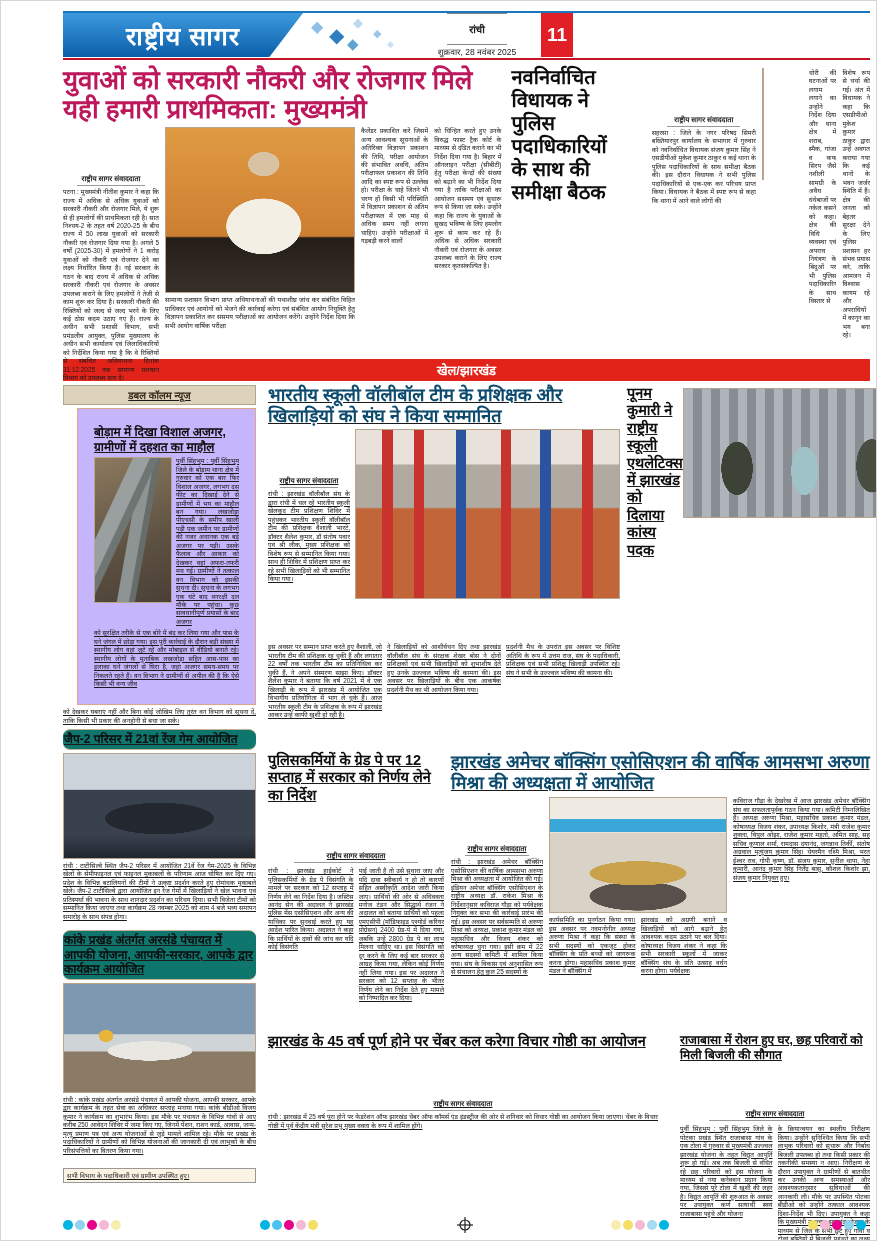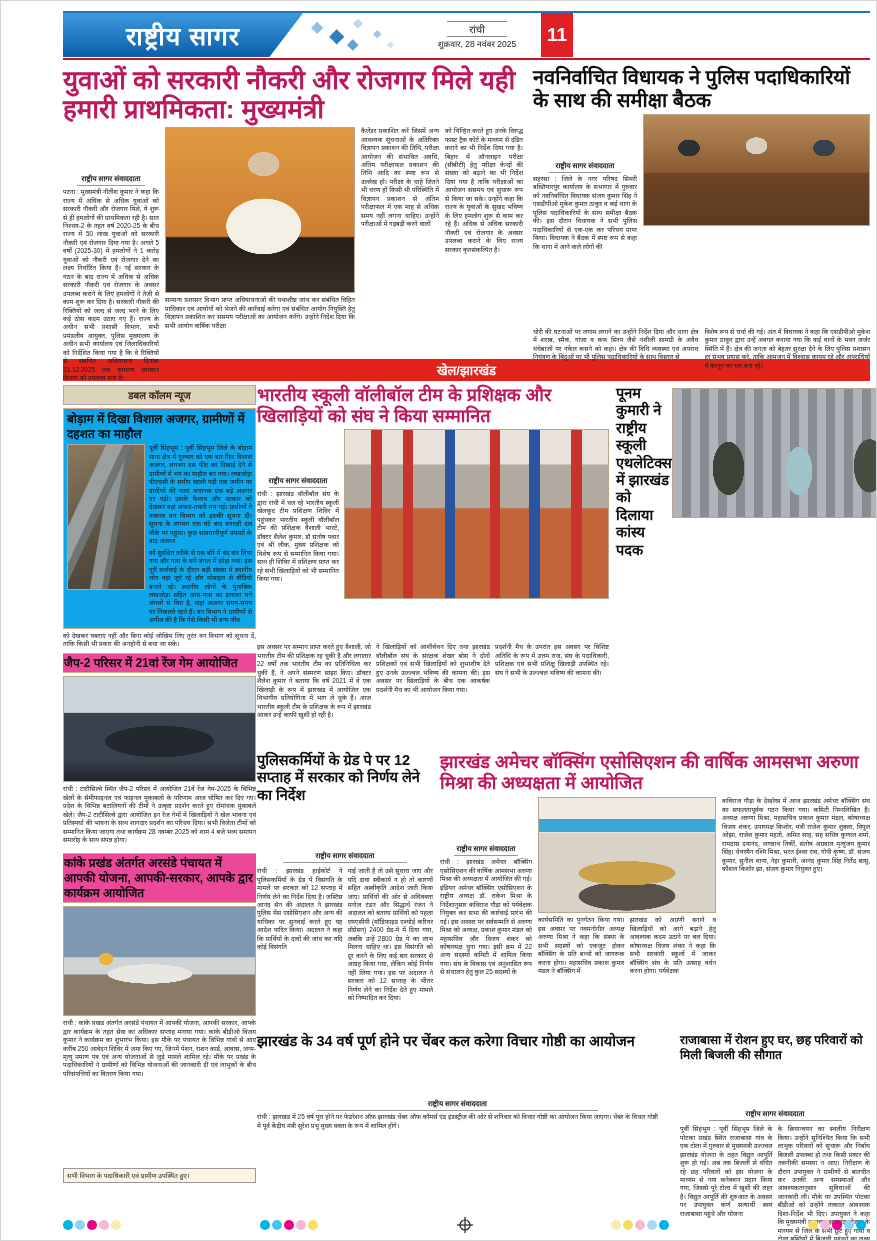--- a/index.html
+++ b/index.html
@@ -18,74 +18,74 @@
   .mh-diamonds span { position:absolute; color:#2f7fc0; }
   .mh-diamonds span:nth-child(1){ left:8px; top:4px;  font-size:16px; color:#8fc0e6;}
   .mh-diamonds span:nth-child(2){ left:26px; top:10px; font-size:20px; color:#2f7fc0;}
   .mh-diamonds span:nth-child(3){ left:50px; top:2px;  font-size:13px; color:#bcd9ee;}
   .mh-diamonds span:nth-child(4){ left:44px; top:22px; font-size:15px; color:#5ea3d4;}
   .mh-diamonds span:nth-child(5){ left:70px; top:14px; font-size:11px; color:#9cc8e8;}
   .mh-diamonds span:nth-child(6){ left:84px; top:26px; font-size:9px;  color:#c9e1f2;}
   .mh-center { flex:1; display:flex; align-items:center; justify-content:center;
     font-size:27px; font-weight:800; color:#111; }
   .mh-right { width:128px; display:flex; flex-direction:column; align-items:center; justify-content:center; }
-  .mh-city { font-size:10px; font-weight:normal; border-top:1px solid #888; border-bottom:1px solid #888; padding:0 22px; }
+  .mh-city { font-size:10px; font-weight:bold; border-top:1px solid #888; border-bottom:1px solid #888; padding:8px 22px; }
   .mh-date { font-size:8.5px; margin-top:1px; }
   .mh-page { width:32px; background:#e01f26; color:#fff; font-size:19px; font-weight:800;
     display:flex; align-items:center; justify-content:center; }
   .web-strip { height:14px; background:linear-gradient(180deg,#2f8fd4,#0c62ab); color:#fff;
     font-size:9px; font-weight:bold; display:flex; align-items:center; justify-content:flex-end; padding-right:4px; }
   .red-rule { height:2px; background:#c41325; margin-top:1px; }
   
   .byline { text-align:center; font-weight:bold; font-size:7.2px; padding:2px 0; color:#222;margin-top:44px; }
   .byline:after { content:""; display:block; width:70%; margin:2px auto 0; border-bottom:1px solid #999; }
   .bt { font-size:6.4px; line-height:1.32; text-align:justify; overflow:hidden; color:#1c1c1c; }
   .h-xl { font-size:26px; line-height:1.12; font-weight:800; color:#be185d; }
   .h-lg { font-size:20px; line-height:1.15; font-weight:800; color:#0d0d0d; }
-  .h-md { font-size:18px; line-height:1.18; font-weight:800; color:#be185d; }
+  .h-md { font-size:18px; line-height:1.18; font-weight:800; color:#0c4a6e; }
   .h-sm { font-size:14.5px; line-height:1.2; font-weight:800; color:#0d0d0d; }
   .h-xs { font-size:12px; line-height:1.22; font-weight:800; color:#0d0d0d; }
   .ph { border:1px solid #b9a58e; overflow:hidden; flex:none; }
   
   .top-row { display:flex; gap:10px; margin-top:6px; height:288px; }
   .art-cm { width:460px; display:flex; flex-direction:column; }
   .cm-body { display:flex; gap:6px; margin-top:3px; flex:1; }
   .cm-c1 { width:96px; display:flex; flex-direction:column; }
   .cm-mid { width:190px; display:flex; flex-direction:column; }
   .ph-cm { height:166px; background:
       radial-gradient(ellipse 26px 20px at 52% 22%, #d9c2a4 0 60%, transparent 61%),
       radial-gradient(ellipse 62px 46px at 52% 60%, #f3efe4 0 60%, transparent 61%),
       linear-gradient(180deg,#e09a43 0%,#cd7f31 66%,#241d18 67%,#37302a 100%); }
   .cm-c3,.cm-c4 { flex:1; }
-  .art-meeting { flex:1; display:flex; flex-direction:column; }
+  .art-meeting { flex:1; display:flex; flex-direction:row;gap:45px; }
   .meet-top { display:flex; gap:6px; margin-top:2px; }
   .meet-c1 { width:104px; }
   .ph-meeting { flex:1; height:112px; background:
       radial-gradient(ellipse 18px 14px at 20% 30%, #2c3138 0 60%, transparent 61%),
       radial-gradient(ellipse 18px 14px at 50% 28%, #d8cfc2 0 60%, transparent 61%),
       radial-gradient(ellipse 18px 14px at 80% 30%, #38414c 0 60%, transparent 61%),
       linear-gradient(180deg,#b98c5a 0%,#8a5a33 52%,#6e4526 53%,#5d3a20 100%); }
   .meet-cols { display:flex; gap:6px; margin-top:3px; flex:1; }
   .meet-cols .bt { flex:1; }
   
   .section-bar { height:22px; background:#e2231a; color:#fff; font-weight:800; font-size:13px;
     display:flex; align-items:center; justify-content:center; margin:5px 0 4px; }
   
-  .sports { display:flex; gap:1px; height:798px; }
+  .sports { display:flex; gap:12px; height:798px;text-decoration:underline; }
   .rail { width:193px; display:flex; flex-direction:column; overflow:hidden; }
   .dcn-head { background:#ddd3bd; border:1px solid #b3a78b; text-align:center; font-weight:800;
     font-size:10px; padding:2px 0; color:#3a2a1a; }
-  .snake-box { border:1px solid #e0a48c; background:#0ea5e9; padding:3px; margin-top:3px; }
+  .snake-box { border:1px solid #e0a48c; background:#c4b5fd; padding:16px; margin-top:3px;margin-left:14px; }
   .ph-snake { float:left; width:78px; height:146px; margin:0 4px 2px 0; background:
       linear-gradient(115deg, transparent 0 26%, #9aa0a0 27% 38%, #6f7573 39% 44%, transparent 45%),
       linear-gradient(100deg, transparent 0 46%, #8e9494 47% 58%, #676d6b 59% 64%, transparent 65%),
       linear-gradient(160deg,#8c7a5f 0%,#5d5142 60%,#4a4036 100%); }
   .snake-cont { margin-top:3px; }
-  .sub-head { background:#ec4899; border-top:1px solid #c5b18f; border-bottom:1px solid #c5b18f;
-    padding:2px 1px; margin-top:4px; }
+  .sub-head { background:#0f766e; border-top:1px solid #c5b18f; border-bottom:1px solid #c5b18f;
+    padding:2px 1px; margin-top:4px;border-radius:7px; }
   .ph-jap { width:100%; height:106px; margin-top:3px; background:
       radial-gradient(ellipse 90px 26px at 50% 62%, #23272e 0 60%, transparent 61%),
       linear-gradient(180deg,#cdd3da 0 34%,#39414e 35% 78%,#20262e 100%); }
   .ph-kanke { width:100%; height:110px; margin-top:3px; background:
       radial-gradient(ellipse 70px 16px at 45% 62%, #e9e7e2 0 60%, transparent 61%),
       radial-gradient(ellipse 12px 10px at 22% 48%, #e8b53a 0 60%, transparent 61%),
       linear-gradient(180deg,#7d98b0 0 46%,#cfd4d6 47% 62%,#8a7a66 63% 100%); }
   .endnote { border:1px solid #999; background:#fbf3e3; font-size:6.6px; padding:2px 3px; margin-top:4px; }
   .rail .bt { margin-top:3px; }
   
@@ -268,21 +268,21 @@
                 <div class="bt">झारखंड को अग्रणी बनाने व खिलाड़ियों को आगे बढ़ाने हेतु आवश्यक कदम उठाने पर बल दिया। कोषाध्यक्ष विजय शंकर ने कहा कि सभी सरकारी स्कूलों में जाकर बॉक्सिंग संघ के प्रति उत्साह वर्धन करना होगा। पर्यवेक्षक</div>
               </div>
             </div>
             <div class="bt box-c4">कविराज गौड़ा के देखरेख में आज झारखंड अमेचर बॉक्सिंग संघ का सफलतापूर्वक गठन किया गया। कमिटी निम्नलिखित हैं। अध्यक्ष अरुणा मिश्रा, महासचिव प्रकाश कुमार मंडल, कोषाध्यक्ष विजय शंकर, उपाध्यक्ष किशोर, मंत्री राजेश कुमार शुक्ला, विपुल ओझा, राजेश कुमार महतो, अमित साह, सह सचिव कुणाल शर्मा, रामदास दयानंद, जगन्नाथ तिर्की, संतोष अग्रवाल मृत्युंजय कुमार सिंह। चेयरमैन रश्मि मिश्रा, भरत ईश्वर राव, गोपी कृष्ण, डॉ. संजय कुमार, सुनील थापा, नेहा कुमारी, आनंद कुमार सिंह निर्तेंद्र बासु, कौशल किशोर झा, संजय कुमार नियुक्त हुए।</div>
           </div>
         </div>
       </div>
 
       <div class="row3">
         <div class="art-chamber">
-          <div class="h-sm">झारखंड के 34 वर्ष पूर्ण होने पर चेंबर कल करेगा विचार गोष्ठी का आयोजन</div>
+          <div class="h-sm">झारखंड के 45 वर्ष पूर्ण होने पर चेंबर कल करेगा विचार गोष्ठी का आयोजन</div>
           <div class="chamber-cols">
             <div>
               <div class="byline">राष्ट्रीय सागर संवाददाता</div>
               <div class="bt">रांची : झारखंड में 25 वर्ष पूरा होने पर फेडरेशन ऑफ झारखंड चेंबर ऑफ कॉमर्स एंड इंडस्ट्रीज की ओर से शनिवार को विचार गोष्ठी का आयोजन किया जाएगा। चेंबर के विचार गोष्ठी में पूर्व केंद्रीय मंत्री सुरेश प्रभु मुख्य वक्ता के रूप में शामिल होंगे।</div>
             </div>
             <div class="bt">आयोजन में पूर्व राज्यसभा सांसद महेश पोद्दार भी शामिल होंगे। इस अवसर पर सुरेश प्रभु झारखंड की औद्योगिक प्रगति, आर्थिक समृद्धि, खनिज- समृद्धि, एमएसएमई डेवलपमेंट, हरित ऊर्जा, स्किल अपग्रेडेशन और राज्य को 2047 तक विकसित भारत की गति के अनुरूप आगे बढ़ाने के लिए कई</div>
             <div class="bt">प्रमुख केंद्रीय मंत्रालयों का नेतृत्व कर चुके हैं। इनमें रेलवे, वाणिज्य एवं उद्योग, नागरिक उड्डयन, पावर, पर्यावरण, भारी उद्योग सहित अन्य शामिल हैं। वे छह बार सांसद रह चुके हैं और भारत का प्रतिनिधित्व जी-20, जी-7, संयुक्त राष्ट्र सहित विश्व के 120 से अधिक देशों में कर</div>
             <div class="bt">तेजी से आगे बढ़ाने के लिए ठोस सुझाव और मॉडल सामने आएगा। इसे लेकर चेंबर अध्यक्ष आदित्य मल्होत्रा और महासचिव रोहित अग्रवाल ने संयुक्त रूप से कहा कि सुरेश प्रभु जैसे अनुभवी और दूरदर्शी नेता का मार्गदर्शन झारखंड के उद्योग जगत के लिए अत्यंत महत्वपूर्ण है। उनका अनुभव, दृष्टिकोण एवं मार्गदर्शन राज्य के लिए अमूल्य होगा।</div>
           </div>
         </div>

